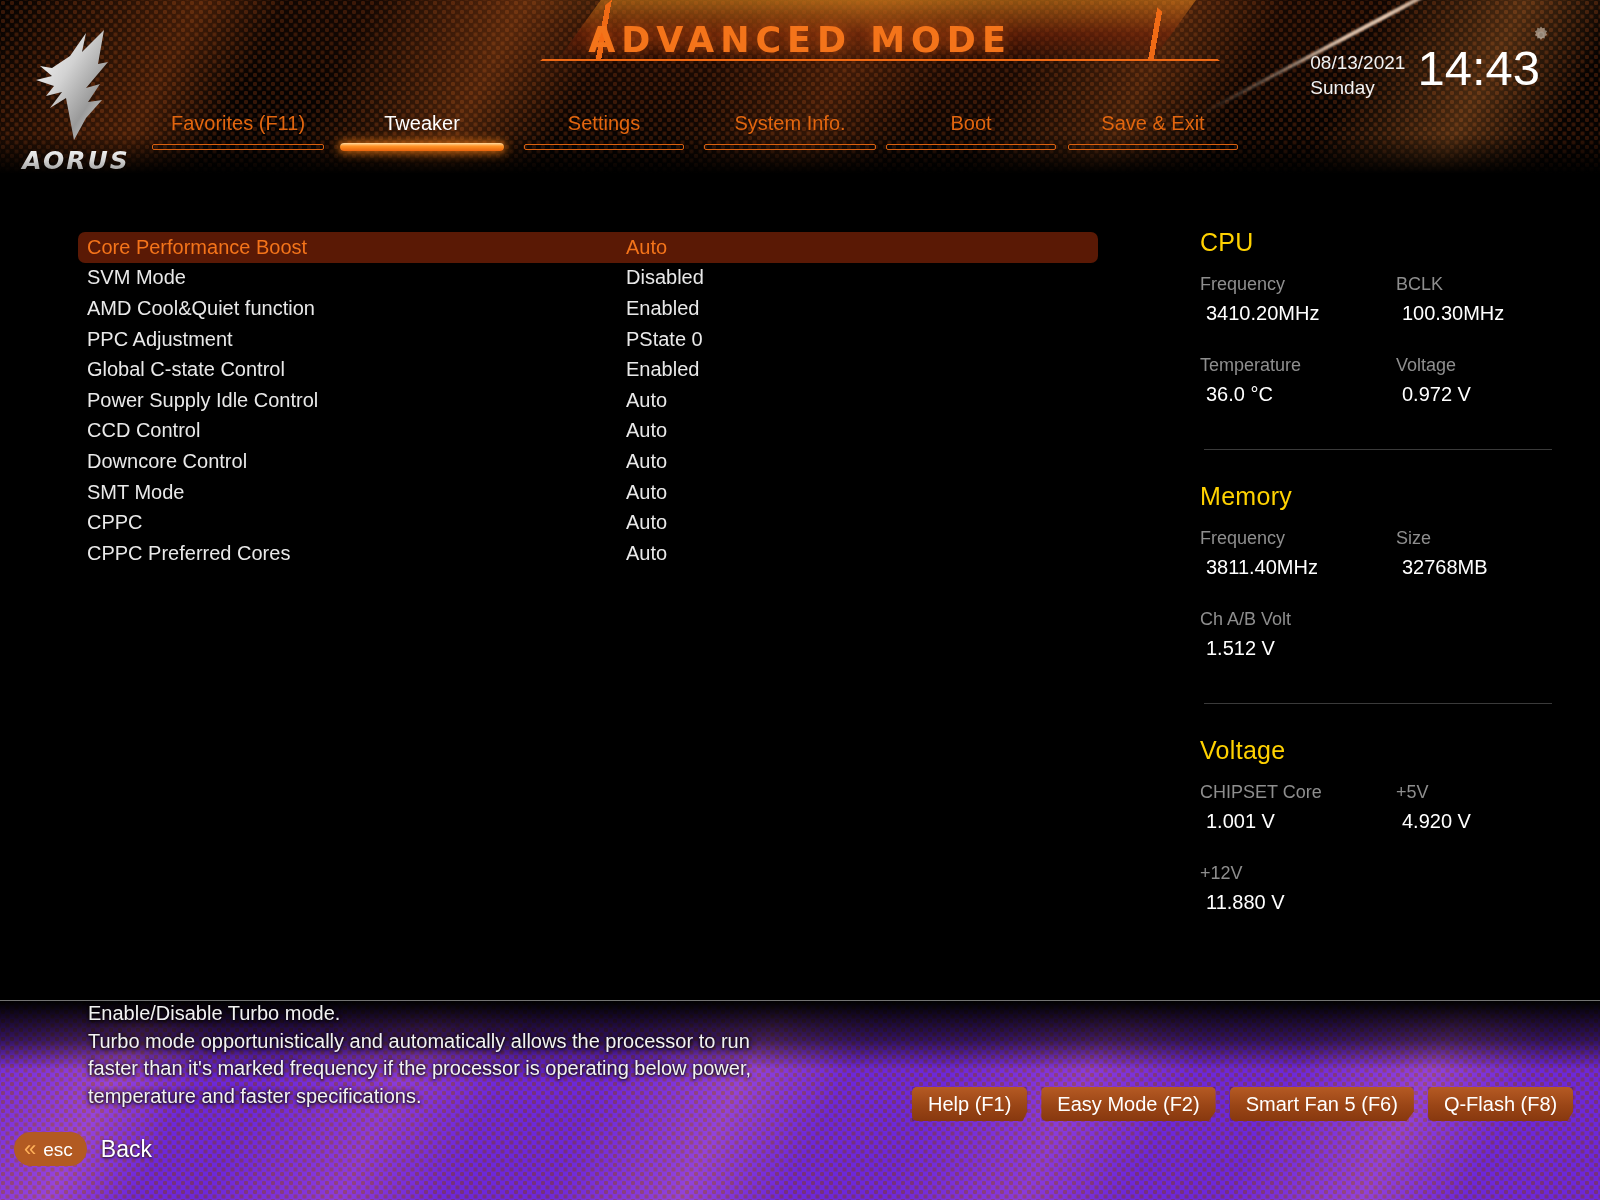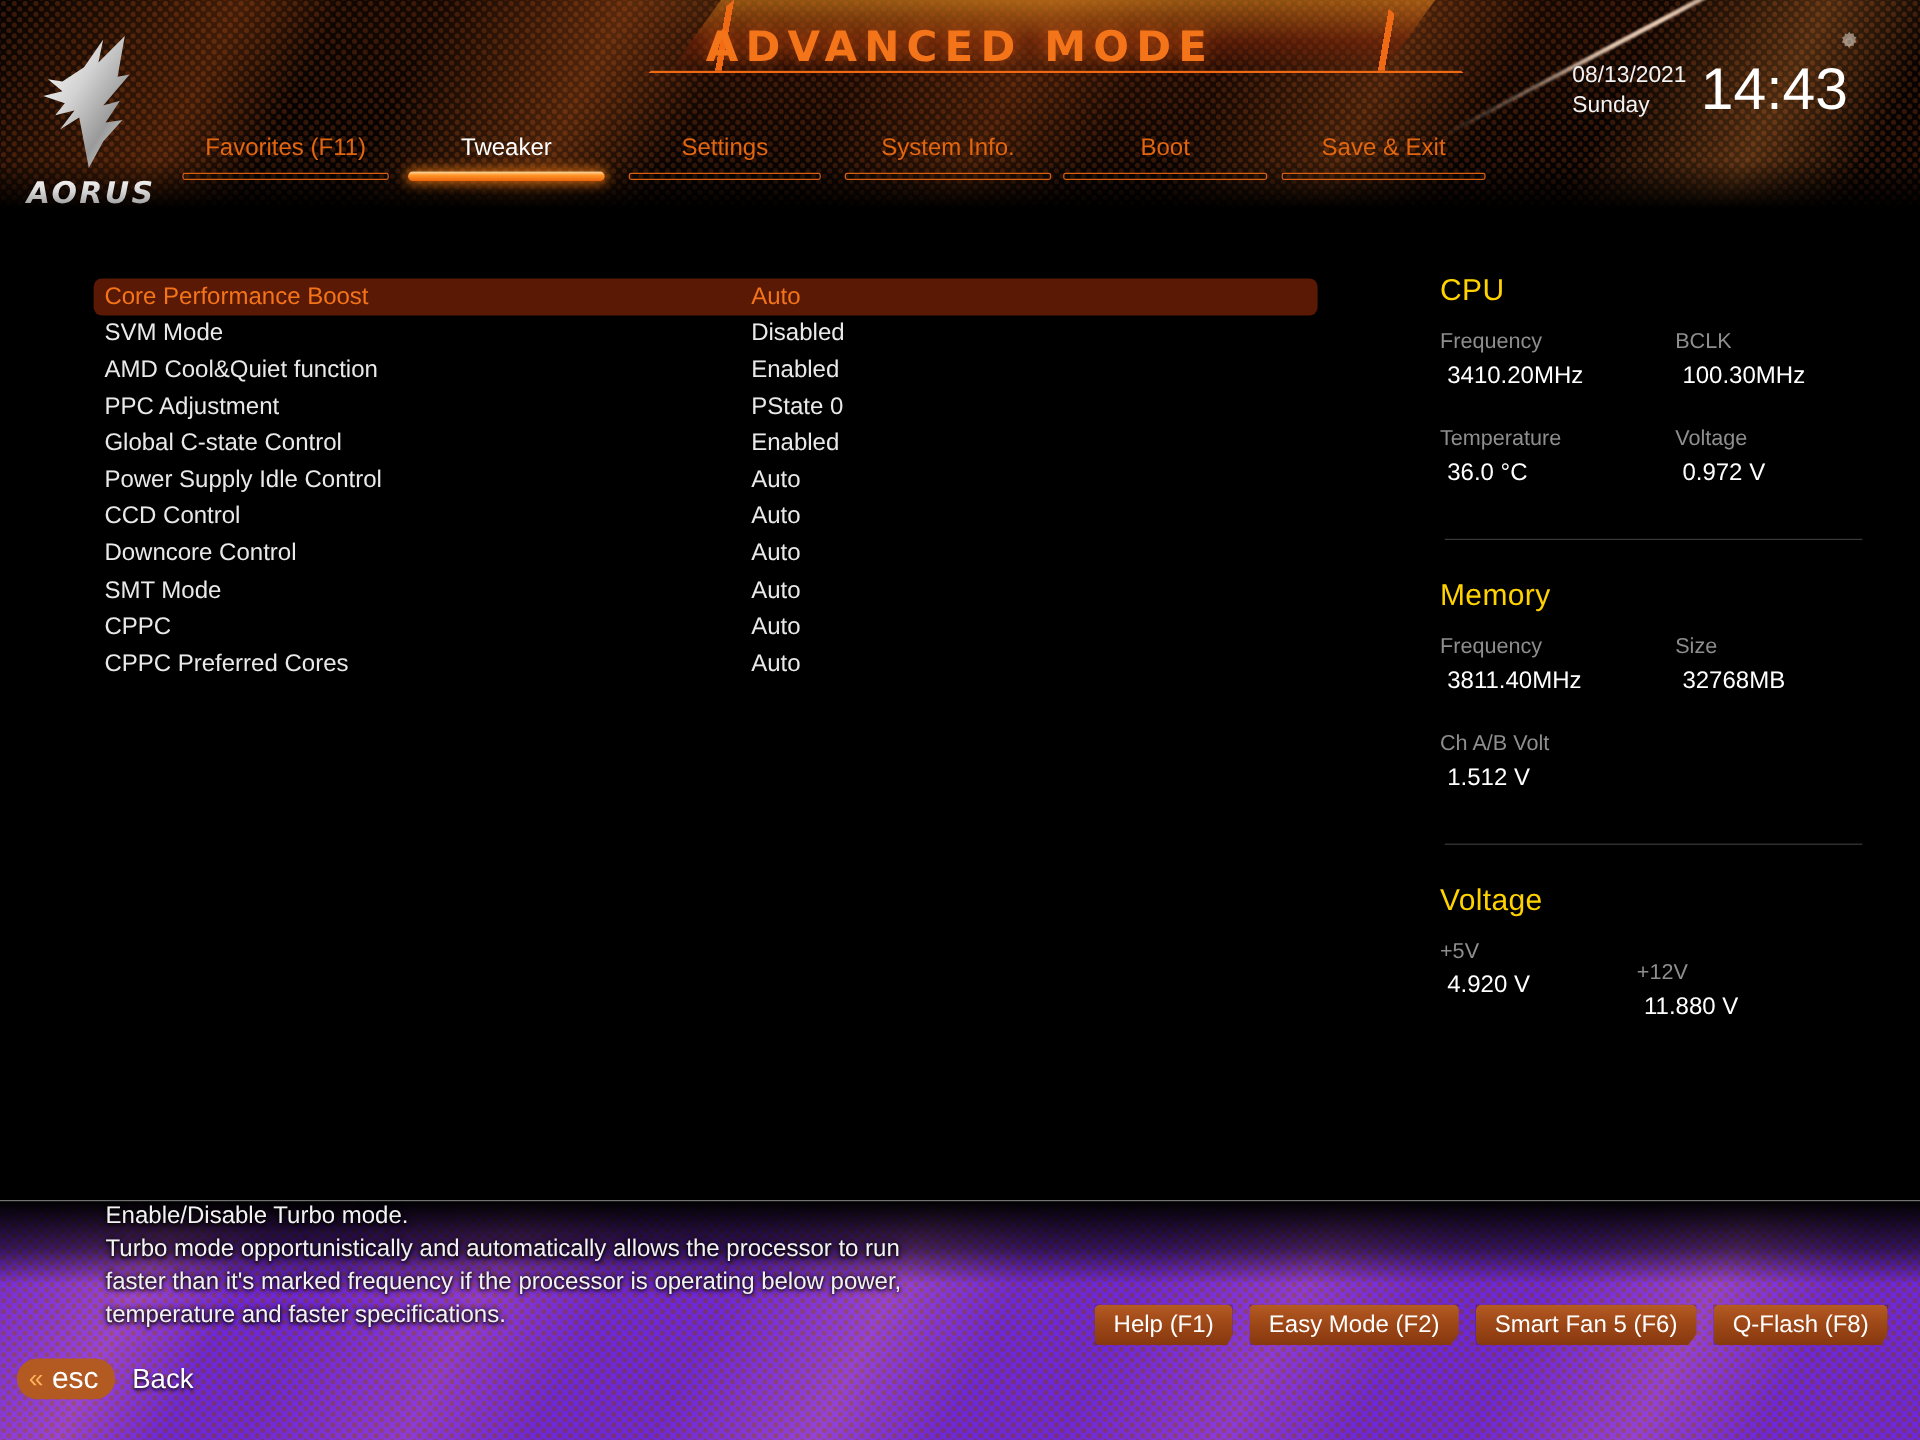--- a/index.html
+++ b/index.html
@@ -87,21 +87,21 @@
   .nav-item.active .nav-label { color:#ffffff; }
   .nav-bar-line {
     margin-top:9px; height:6px; border:1px solid #d9600f; border-radius:2px; background:transparent;
   }
   .nav-item.active .nav-bar-line {
     border:none; height:8px; margin-top:8px; border-radius:4px;
     background:linear-gradient(180deg,#ffd9a0 0%,#ff9326 40%,#e9620c 100%);
     box-shadow:0 0 10px 2px rgba(255,130,20,.75);
   }
 
-  .clock-wrap { position:absolute; right:60px; top:44px; display:flex; align-items:flex-end;margin-left:40px; }
+  .clock-wrap { position:absolute; right:60px; top:44px; display:flex; align-items:flex-start;margin-left:40px; }
   .clock-date { text-align:left; color:#f2f2f2; font-size:19px; line-height:25px; padding-top:6px; }
   .clock-time { color:#ffffff; font-size:49px; line-height:49px; margin-left:12px; font-weight:400; letter-spacing:0px; }
   .gear-icon { position:absolute; right:48px; top:24px; width:22px; height:22px; opacity:.7; }
 
   
   .main { position:absolute; left:0; top:180px; width:1600px; height:820px; background:#000; }
 
   .settings-list { position:absolute; left:78px; top:52px; width:1020px; }
   .row { position:relative; height:30.6px; display:flex; align-items:center; border-radius:7px; }
   .row .lbl { width:548px; padding-left:9px; font-size:20px; color:#e9e9e9; white-space:nowrap; }
@@ -161,21 +161,21 @@
     box-shadow:0 0 5px rgba(0,0,0,.6);
     cursor:pointer;
   }
 
   .esc-wrap { position:absolute; left:14px; top:1132px; display:flex; align-items:center; }
   .esc-pill {
     height:34px; padding:0 14px 0 10px; display:flex; align-items:center; gap:7px;
     background:#b25a22; border-radius:17px;
   }
   .esc-chev { color:#ffb15a; font-size:22px; line-height:22px; }
-  .esc-label { color:#ffffff; font-size:25px; line-height:27px; }
+  .esc-label { color:#ffffff; font-size:19px; line-height:27px; }
   .back-label { color:#ffffff; font-size:23px; margin-left:14px; text-shadow:0 1px 3px #000; }
 </style>
 </head>
 <body>
 
 <div id="screen">
 
   <div class="header">
     <div class="hdr-darkbase"></div>
     <div class="hex-tex"></div>
@@ -336,20 +336,24 @@
           </div>
           <div class="sb-cell narrow" style="margin-top:18px"></div>
         </div>
       </div>
 
       <div class="sb-sep"></div>
 
       <div class="sb-block">
         <div class="sb-title">Voltage</div>
         <div class="sb-grid">
+          <div class="sb-cell">
+            <div class="sb-key">CHIPSET Core</div>
+            <div class="sb-valrow">1.001 V</div>
+          </div>
           <div class="sb-cell narrow">
             <div class="sb-key">+5V</div>
             <div class="sb-valrow">4.920 V</div>
           </div>
           <div class="sb-cell" style="margin-top:18px">
             <div class="sb-key">+12V</div>
             <div class="sb-valrow">11.880 V</div>
           </div>
           <div class="sb-cell narrow" style="margin-top:18px"></div>
         </div>

